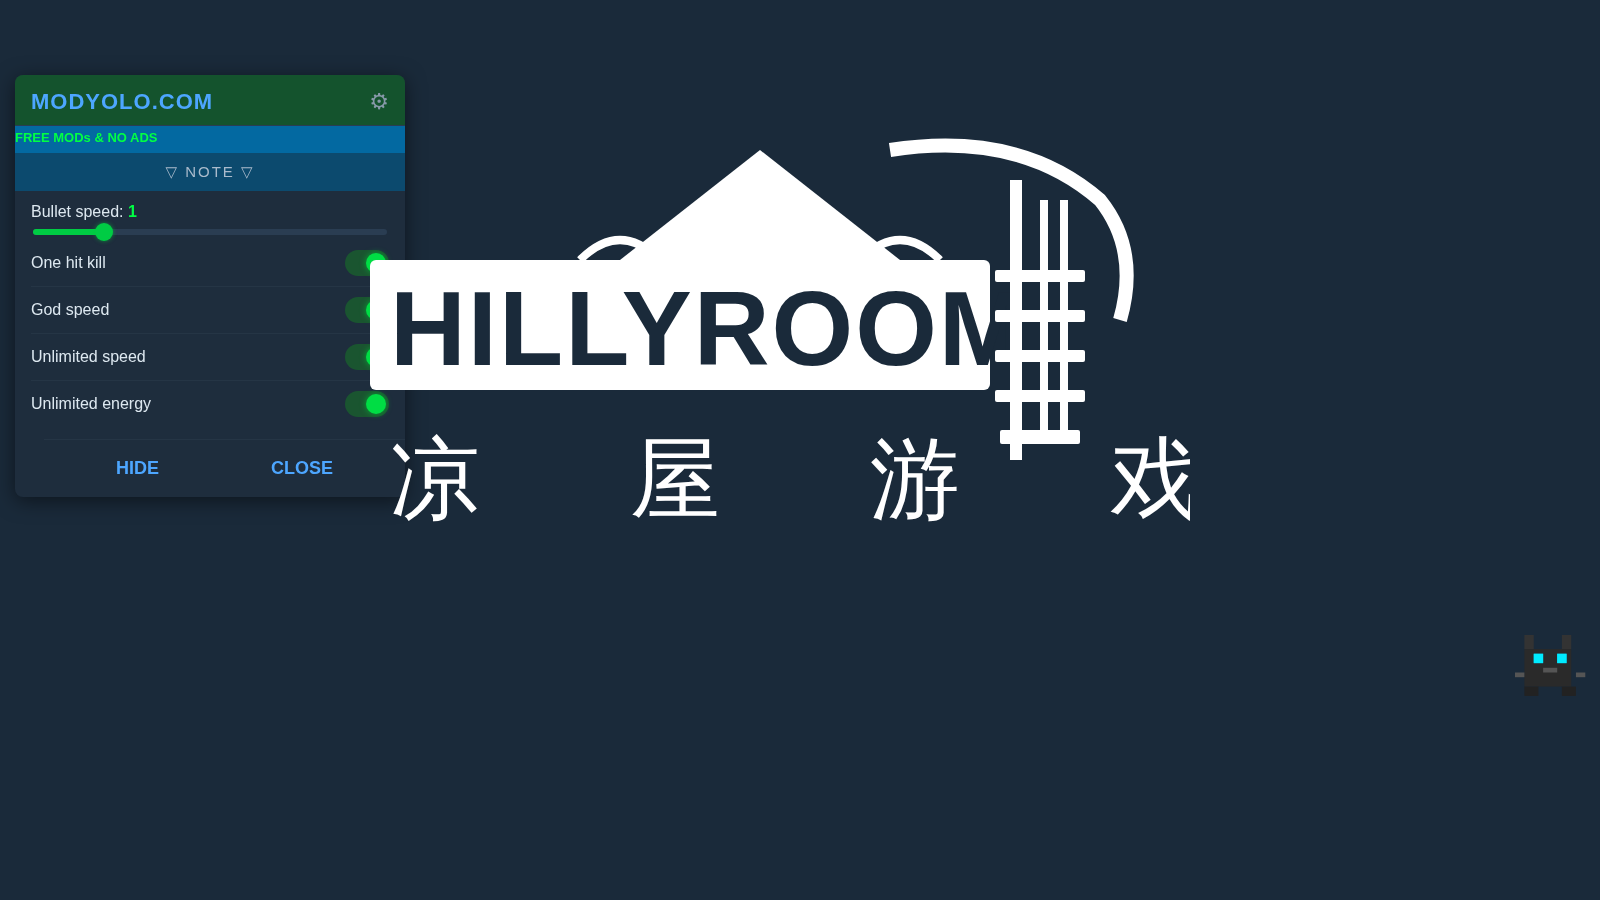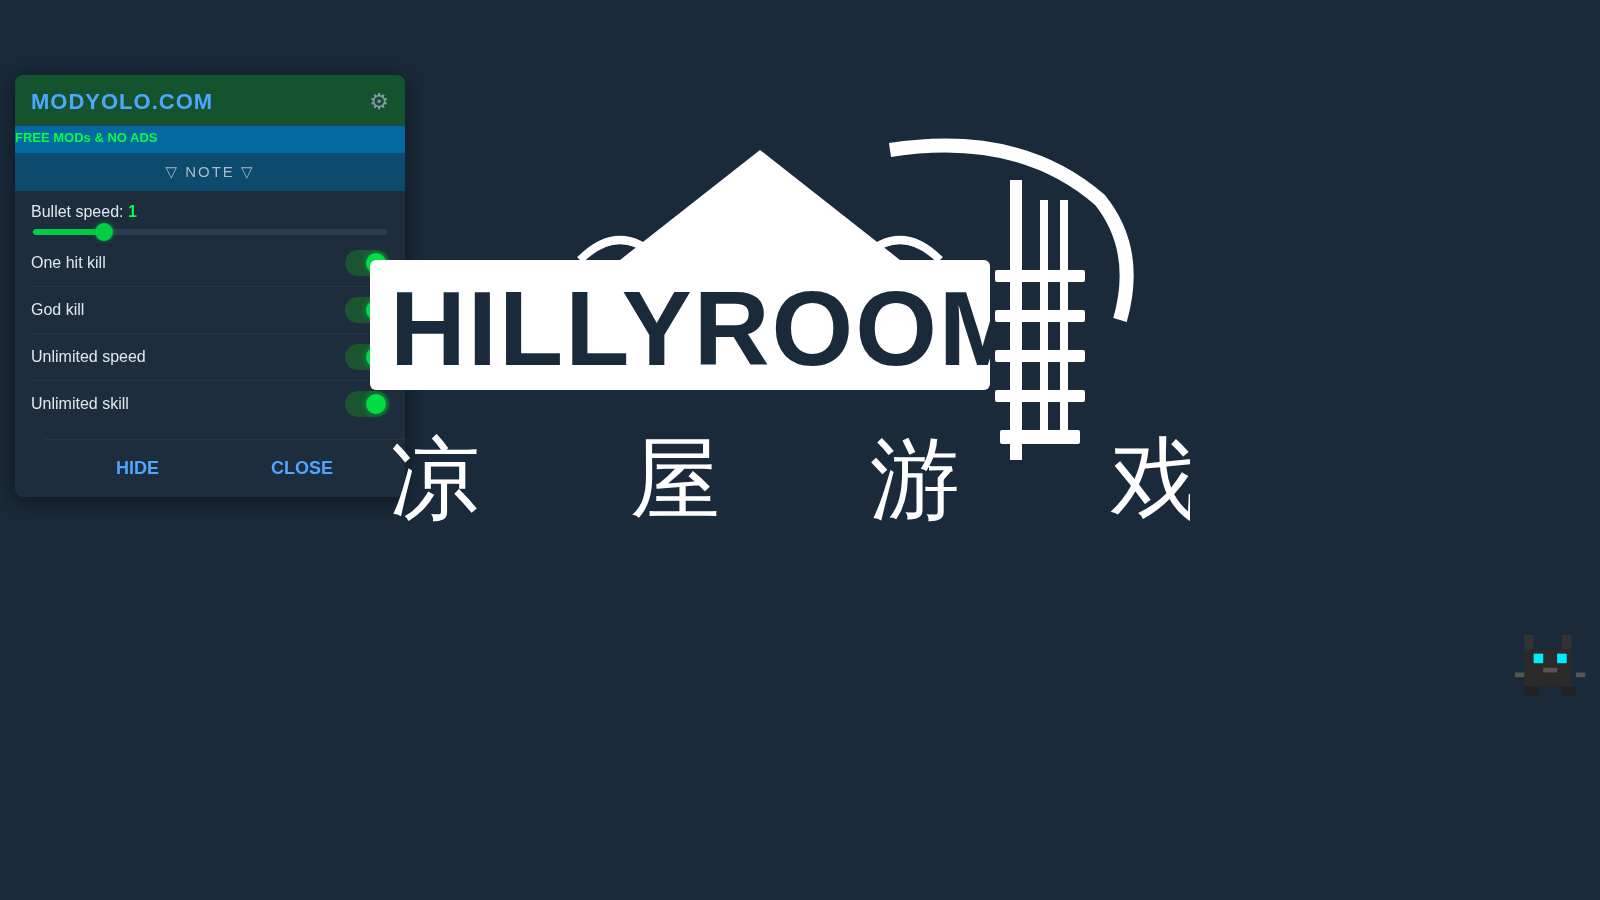--- a/index.html
+++ b/index.html
@@ -224,37 +224,37 @@
 
     <div class="toggle-row">
       <span class="toggle-label">One hit kill</span>
       <div class="toggle-switch">
         <div class="toggle-switch-bg on"></div>
         <div class="toggle-knob"></div>
       </div>
     </div>
 
     <div class="toggle-row">
-      <span class="toggle-label">God kill</span>
+      <span class="toggle-label">God speed</span>
       <div class="toggle-switch">
         <div class="toggle-switch-bg on"></div>
         <div class="toggle-knob"></div>
       </div>
     </div>
 
     <div class="toggle-row">
       <span class="toggle-label">Unlimited speed</span>
       <div class="toggle-switch">
         <div class="toggle-switch-bg on"></div>
         <div class="toggle-knob"></div>
       </div>
     </div>
 
     <div class="toggle-row">
-      <span class="toggle-label">Unlimited skill</span>
+      <span class="toggle-label">Unlimited energy</span>
       <div class="toggle-switch">
         <div class="toggle-switch-bg on"></div>
         <div class="toggle-knob"></div>
       </div>
     </div>
 
   </div>
 
   <div class="panel-footer">
     <button class="footer-btn hide-btn">HIDE</button>

